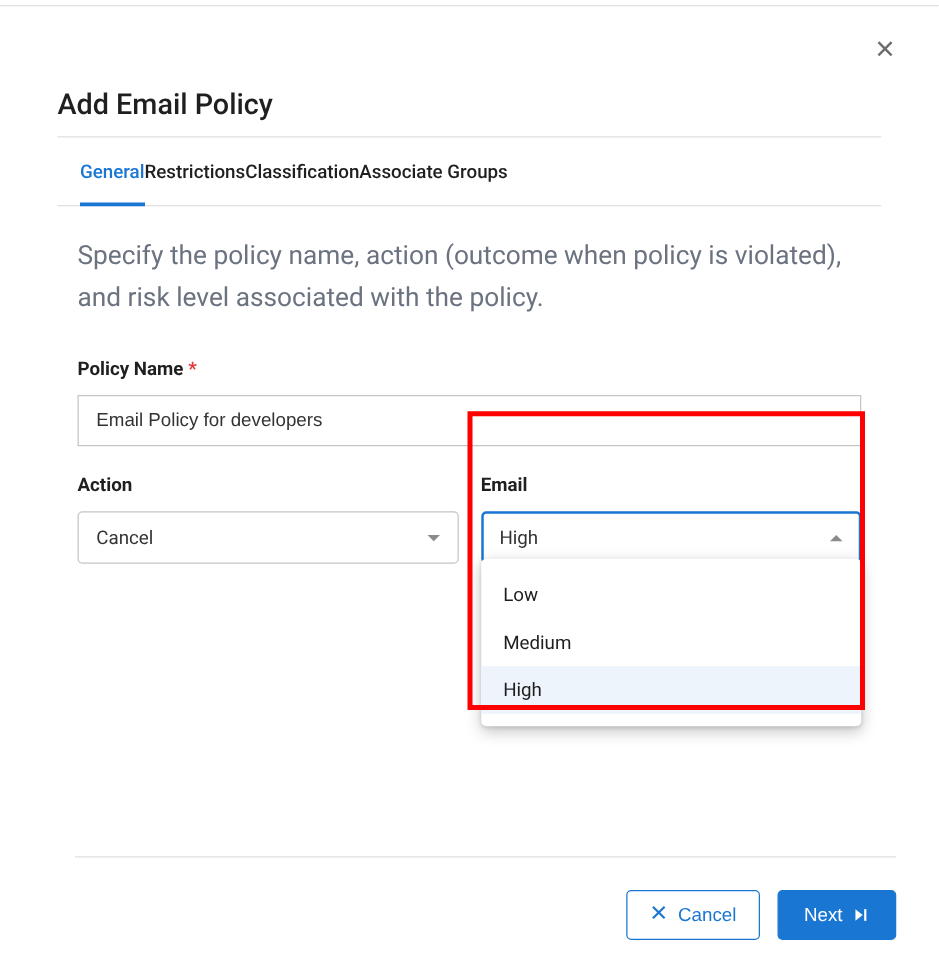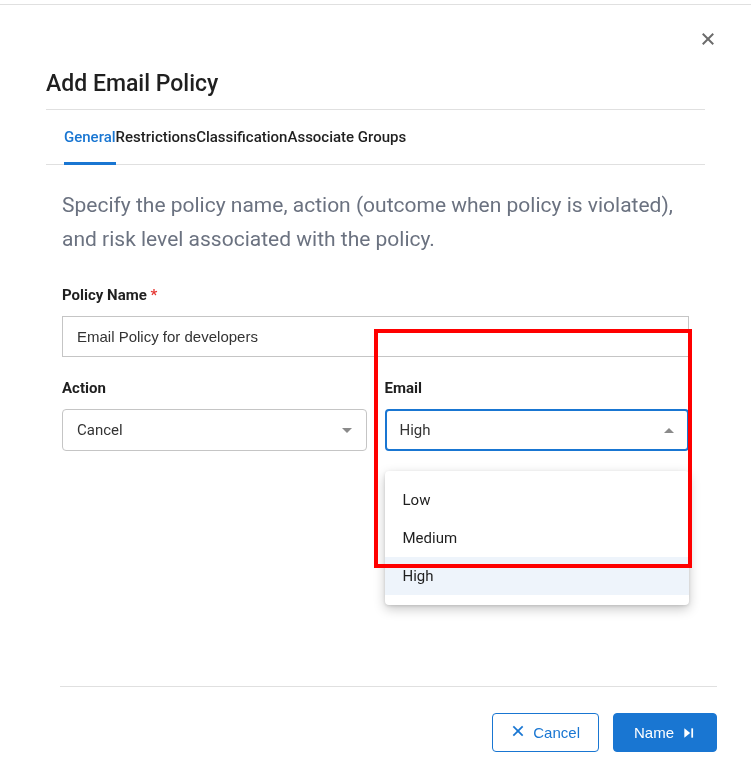--- a/index.html
+++ b/index.html
@@ -131,21 +131,21 @@
     }
     .caret-up {
       width: 0;
       height: 0;
       border-left: 5px solid transparent;
       border-right: 5px solid transparent;
       border-bottom: 5px solid #8a8a8a;
     }
     .dropdown-menu {
       position: absolute;
-      top: 92px;
+      top: 68px;
       left: 0;
       right: 0;
       background: #fff;
       border-radius: 4px;
       box-shadow: 0 4px 12px rgba(0,0,0,0.22), 0 1px 3px rgba(0,0,0,0.12);
       z-index: 5;
       padding: 10px 0;
     }
     .dropdown-item {
       padding: 10px 18px;
@@ -272,21 +272,21 @@
   <button class="btn btn-cancel">
     <span>
       <svg viewBox="0 0 24 24" fill="none" stroke="currentColor" stroke-width="3">
         <line x1="4" y1="4" x2="20" y2="20"></line>
         <line x1="20" y1="4" x2="4" y2="20"></line>
       </svg>
     </span>
     <span>Cancel</span>
   </button>
   <button class="btn btn-next">
-    <span>Name</span>
+    <span>Next</span>
     <span class="next-icon">
       <svg viewBox="0 0 24 24" fill="currentColor">
         <polygon points="4,4 14,12 4,20"></polygon>
         <rect x="16" y="4" width="3" height="16"></rect>
       </svg>
     </span>
   </button>
 </div>
 
 </body></html>

